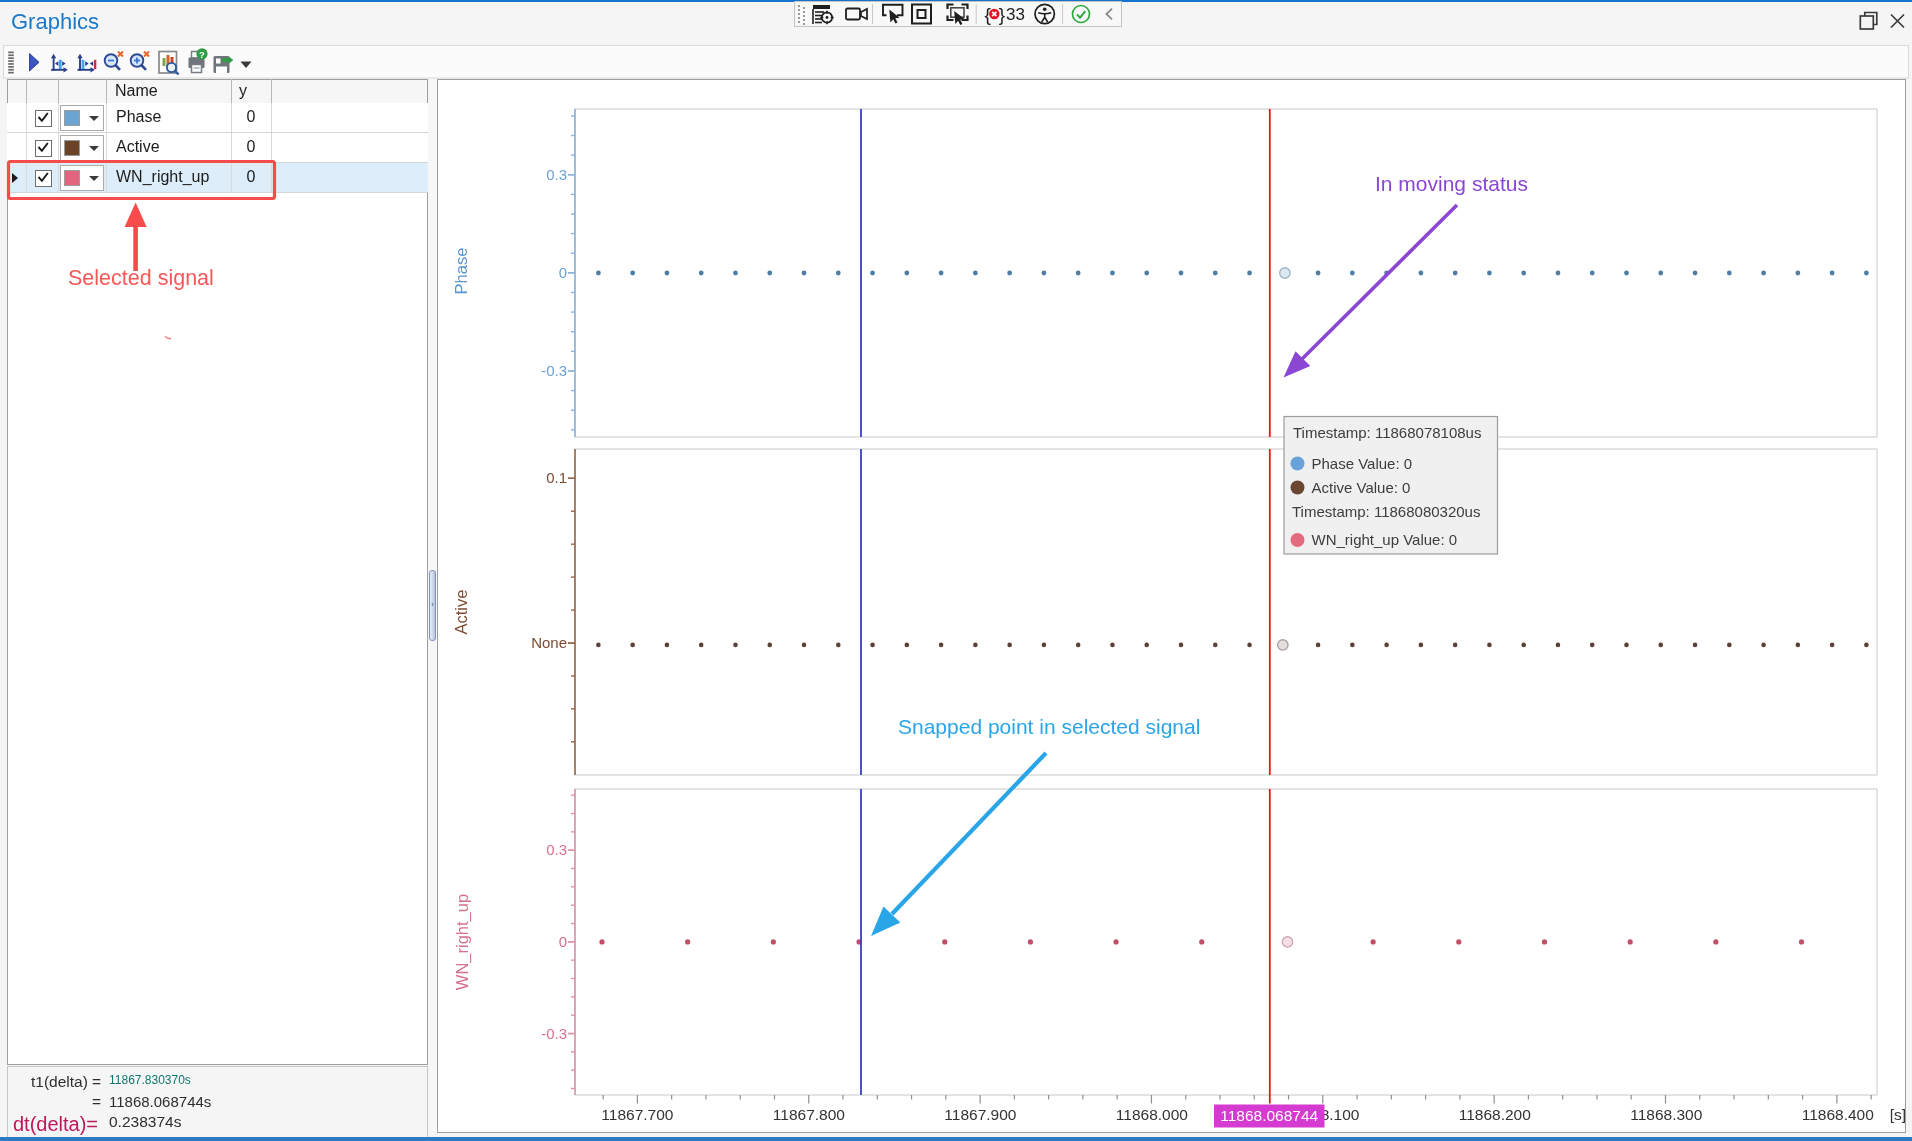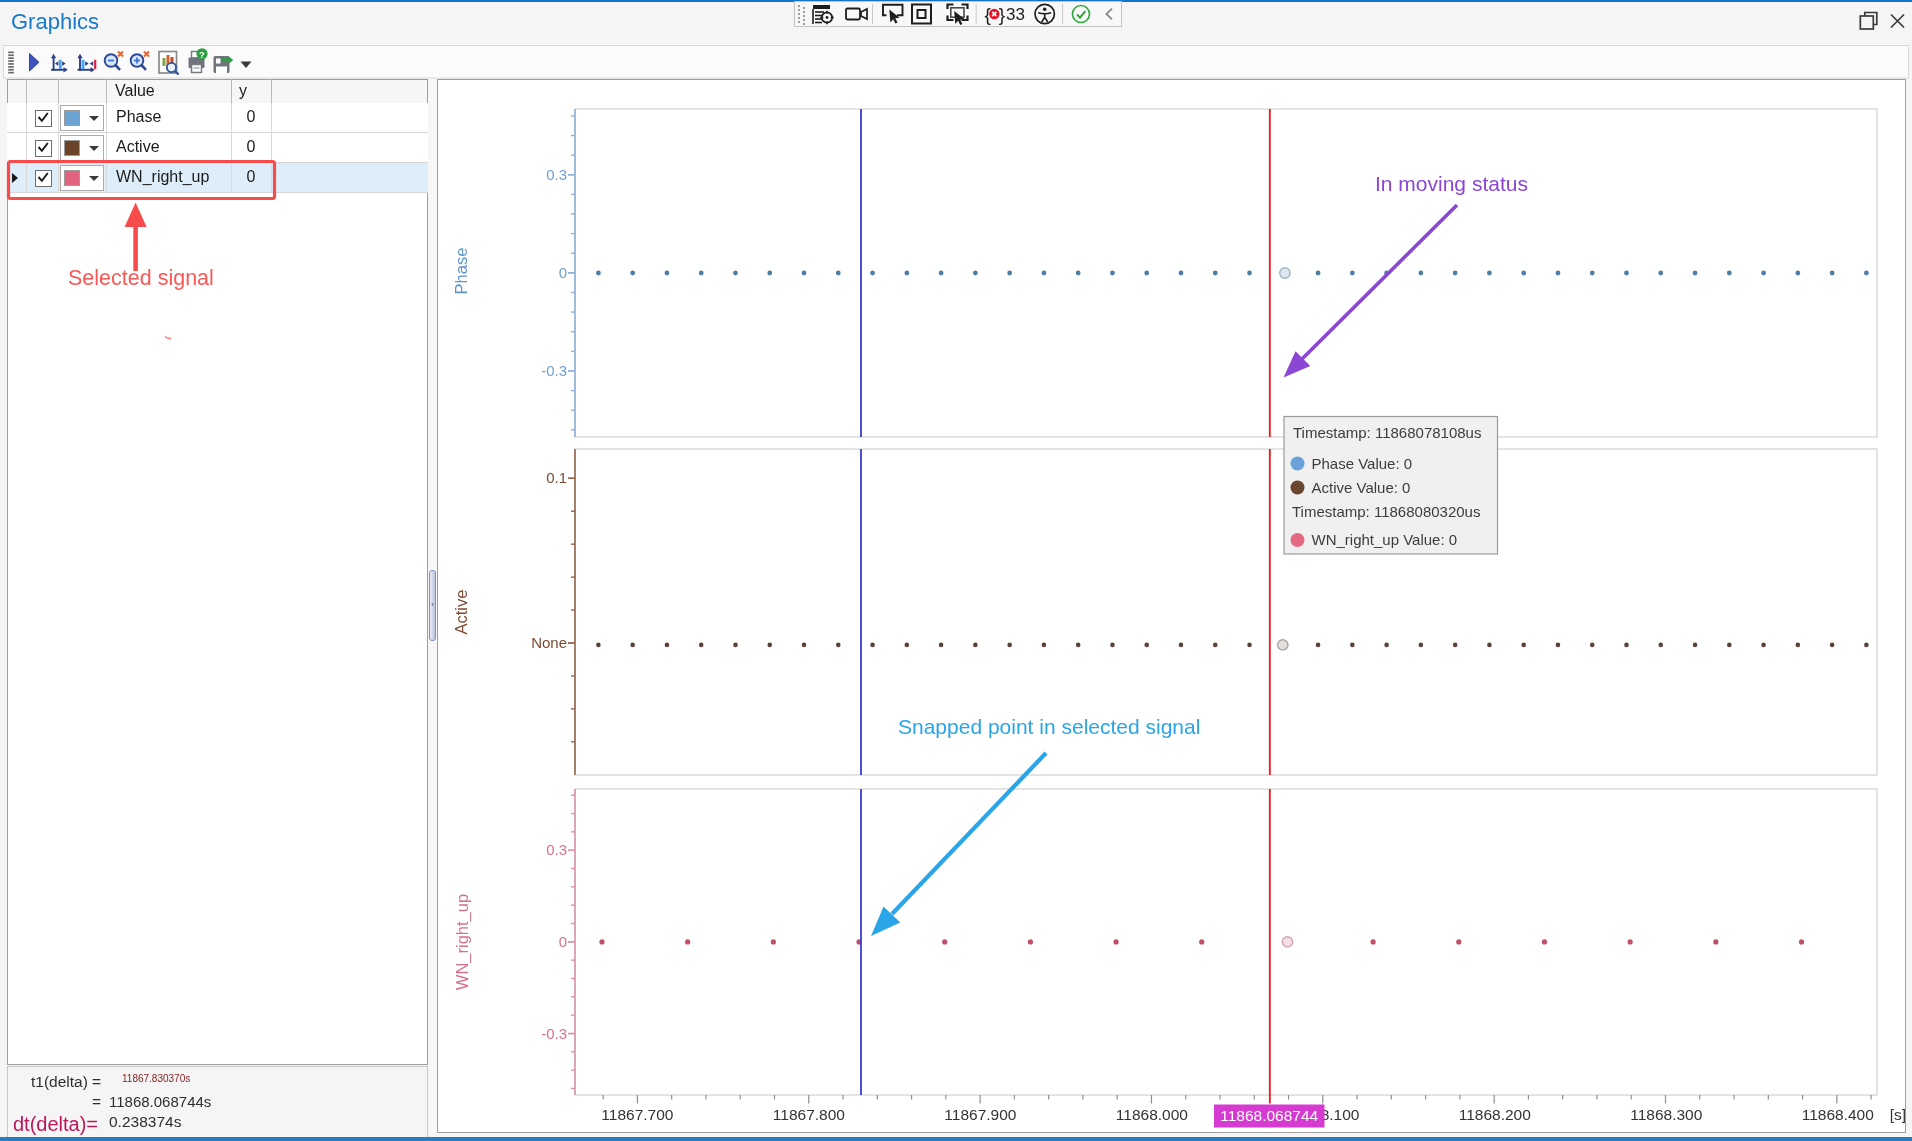--- a/index.html
+++ b/index.html
@@ -11,21 +11,21 @@
 <body>
 <div id="root">
 
 <div class="abs" style="left:0;top:0;width:1912px;height:2px;background:#1373cf;"></div>
 
 <div class="abs" style="left:11px;top:9px;font-size:22px;color:#1a78c8;">Graphics</div>
 
 <div class="abs" style="left:6.5px;top:78.5px;width:421px;height:986px;background:#ffffff;border:1px solid #9e9e9e;box-sizing:border-box;"></div>
 
 <div class="abs" style="left:7.5px;top:79.5px;width:419px;height:23.5px;background:#f6f6f6;border-bottom:1px solid #8c8c8c;"></div>
-<div class="abs" style="left:115px;top:82px;font-size:16px;color:#1b1b1b;">Value</div>
+<div class="abs" style="left:115px;top:82px;font-size:16px;color:#1b1b1b;">Name</div>
 <div class="abs" style="left:239px;top:82px;font-size:16px;color:#1b1b1b;">y</div>
 <div style="position:absolute;left:7px;top:103px;width:420.5px;height:30px;background:#ffffff;border-bottom:1px solid #d6d6d6;box-sizing:border-box;"></div>
 <div style="position:absolute;left:35px;top:109.5px;width:15px;height:15px;background:#fff;border:1px solid #6e6e6e;"></div>
 <svg style="position:absolute;left:36px;top:110px;" width="14" height="14">
       <path d="M2.5 7 l3.4 3.8 L11.8 3" stroke="#1a1a1a" stroke-width="1.9" fill="none"></path>
     </svg>
 <div style="position:absolute;left:60px;top:105px;width:44px;height:26px;background:#fff;border:1px solid #ababab;box-sizing:border-box;"></div>
 <div style="position:absolute;left:64px;top:110px;width:16px;height:16px;background:#6ba3d3;border:1px solid #9b9b9b;box-sizing:border-box;"></div>
 <div style="position:absolute;left:88.5px;top:115.5px;width:0;height:0;border-left:5px solid transparent;border-right:5px solid transparent;border-top:5.5px solid #3a3a3a;"></div>
 <div style="position:absolute;left:116px;top:108px;font-size:16px;color:#1b1b1b;">Phase</div>
@@ -64,21 +64,21 @@
 
 <div class="abs" style="left:428.5px;top:79px;width:8px;height:1054px;background:#f7f7f7;"></div>
 <div class="abs" style="left:429px;top:570px;width:6.5px;height:71px;background:linear-gradient(90deg,#e8edf6,#b9c4de);border:1px solid #8091bc;border-radius:3px;box-sizing:border-box;"></div>
 <div class="abs" style="left:429.5px;top:599px;width:6px;height:12px;font-size:8px;color:#41508c;text-align:center;line-height:12px;">‹</div>
 
 <div class="abs" style="left:436.5px;top:78.5px;width:1469px;height:1054.5px;background:#ffffff;border:1px solid #9e9e9e;box-sizing:border-box;"></div>
 
 <div class="abs" style="left:7px;top:1066px;width:420.5px;height:72px;background:#f5f5f5;border:1px solid #c6c6c6;box-sizing:border-box;"></div>
 <div class="abs" style="left:31px;top:1073px;font-size:15.5px;color:#2e2e2e;">t1(delta)</div>
 <div class="abs" style="left:92px;top:1073px;font-size:15.5px;color:#2e2e2e;">=</div>
-<div class="abs" style="left:122px;top:1073px;font-size:10px;color:#7f1d1d;">11867.830370s</div>
+<div class="abs" style="left:109px;top:1073px;font-size:12px;color:#0f766e;">11867.830370s</div>
 <div class="abs" style="left:31px;top:1139px;font-size:15px;color:#2e2e2e;">t2(red)</div>
 <div class="abs" style="left:92px;top:1093px;font-size:15.5px;color:#2e2e2e;">=</div>
 <div class="abs" style="left:109px;top:1093px;font-size:15px;color:#2e2e2e;">11868.068744s</div>
 <div class="abs" style="left:13px;top:1113px;font-size:20px;color:#be185d;">dt(delta)=</div>
 <div class="abs" style="left:109px;top:1113px;font-size:15.5px;color:#2e2e2e;">0.238374s</div>
 
 <div class="abs" style="left:0;top:1137px;width:1912px;height:4px;background:#2b7ac2;"></div>
 
 <svg class="abs" style="left:0;top:0;" width="1912" height="1141" viewBox="0 0 1912 1141">
 <rect x="3.5" y="45.5" width="1905" height="32.5" fill="#fbfbfb" stroke="#d9d9d9" stroke-width="1" rx="0"></rect>

